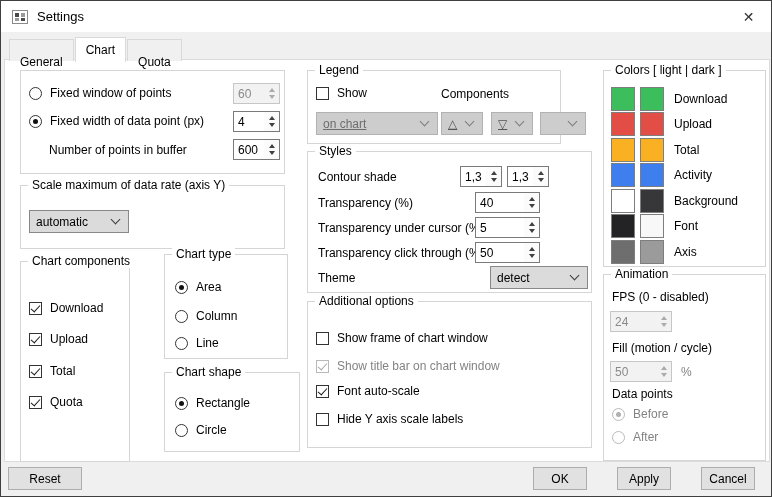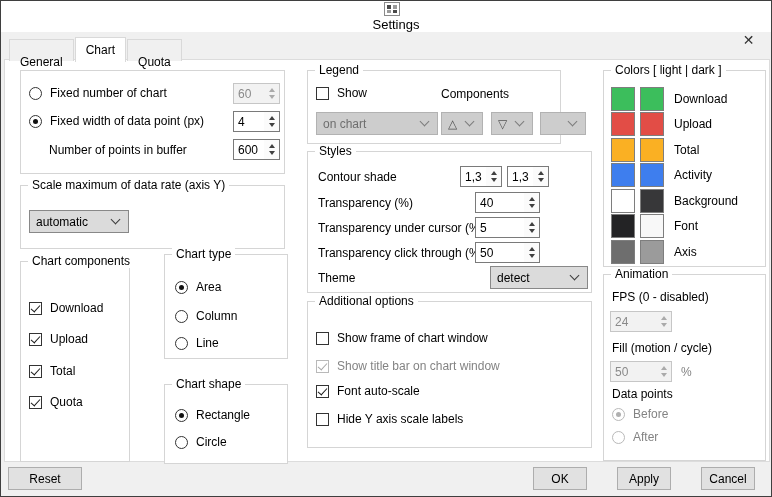--- a/index.html
+++ b/index.html
@@ -4,21 +4,21 @@
 <style>
   * { box-sizing: border-box; margin: 0; padding: 0; }
   html,body { background:#888; }
   body { font-family: "Liberation Sans", sans-serif; }
   .window {
     position: relative; width: 772px; height: 497px;
     background: #f0f0f0; border: 1px solid #3f3f3f; overflow: hidden;
   }
   
   .titlebar { position:absolute; left:0; top:0; right:0; height:31px; background:#fff;
-    display:flex; align-items:center; padding-left:11px;flex-direction:column; }
+    display:flex; align-items:center; padding-left:11px; }
   .titlebar .title { font-size:13px; color:#000; margin-left:9px; }
   .closebtn { margin-left:auto; width:45px; height:31px; display:flex; align-items:center;
     justify-content:center; font-size:14px; color:#333; cursor:default; }
   
   .tabstrip { position:absolute; left:8px; top:36px; display:flex; align-items:flex-end; z-index:5; }
   .tab { background:#f0f0f0; border:1px solid #d9d9d9; border-bottom:none; height:22px;
     padding:15px 10px 0; font-size:12px; color:#000; margin-right:1px; }
   .tab.active { background:#fff; height:25px; padding-top:5px; margin-bottom:-1px; z-index:6; }
   
   .tabpage { position:absolute; left:3px; top:58px; width:766px; height:403px;
@@ -56,21 +56,21 @@
   .spin.disabled .btns { background:#f2f2f2; }
   .spin.disabled .arr.up { border-bottom-color:#aaa; }
   .spin.disabled .arr.down { border-top-color:#aaa; }
   
   .combo { position:absolute; height:23px; display:flex; align-items:center;
     border:1px solid #888; background:#dbdbdb; font-size:12px; color:#000; }
   .combo .cval { flex:1; padding-left:6px; overflow:hidden; white-space:nowrap; }
   .chev { width:7px; height:7px; border-right:1.4px solid #3c3c3c; border-bottom:1.4px solid #3c3c3c;
     transform:rotate(45deg); margin:-4px 9px 0 4px; flex:none; }
   .combo.disabled { background:#cdcdcd; border-color:#b2b2b2; }
-  .combo.disabled .cval { color:#6e6e6e; }
+  .combo.disabled .cval { color:#6e6e6e;text-decoration:underline; }
   .combo.disabled .chev { border-color:#7d7d7d; }
   
   .crow { position:absolute; left:0; display:flex; align-items:center; height:24px; }
   .sw { width:24px; height:24px; border:1px solid #7e7e7e; margin-left:7px; flex:none; }
   .sw2 { margin-left:5px; }
   .clabel { font-size:12px; color:#000; margin-left:10px; white-space:nowrap; }
   
   .btn { position:absolute; height:23px; background:#e1e1e1; border:1px solid #adadad;
     font-size:12px; color:#000; display:flex; align-items:center; justify-content:center; cursor:default; }
 </style>
@@ -97,21 +97,21 @@
     <div class="tab">General</div>
     <div class="tab active">Chart</div>
     <div class="tab">Quota</div>
   </div>
 
   <div class="tabpage">
 
     <div class="g" style="left:15px;top:10px;width:265px;height:104px">
       <div class="ctl" style="left:8px;top:15px">
         <span class="radio"></span>
-        <span>Fixed number of chart</span>
+        <span>Fixed window of points</span>
       </div>
       <div class="spin disabled" style="left:212px;top:12px">
         <span class="val">60</span>
         <span class="btns">
             <span class="arr up"></span>
             <span class="arr down"></span>
           </span>
       </div>
       <div class="ctl" style="left:8px;top:43px">
         <span class="radio checked"></span>
@@ -171,21 +171,21 @@
       <div class="ctl" style="left:10px;top:54px">
         <span class="radio"></span>
         <span>Column</span>
       </div>
       <div class="ctl" style="left:10px;top:81px">
         <span class="radio"></span>
         <span>Line</span>
       </div>
     </div>
 
-    <div class="g" style="left:159px;top:324px;width:124px;height:80px">
+    <div class="g" style="left:159px;top:312px;width:136px;height:80px">
       <span class="gtitle">Chart shape</span>
       <div class="ctl" style="left:10px;top:23px">
         <span class="radio checked"></span>
         <span>Rectangle</span>
       </div>
       <div class="ctl" style="left:10px;top:50px">
         <span class="radio"></span>
         <span>Circle</span>
       </div>
     </div>

